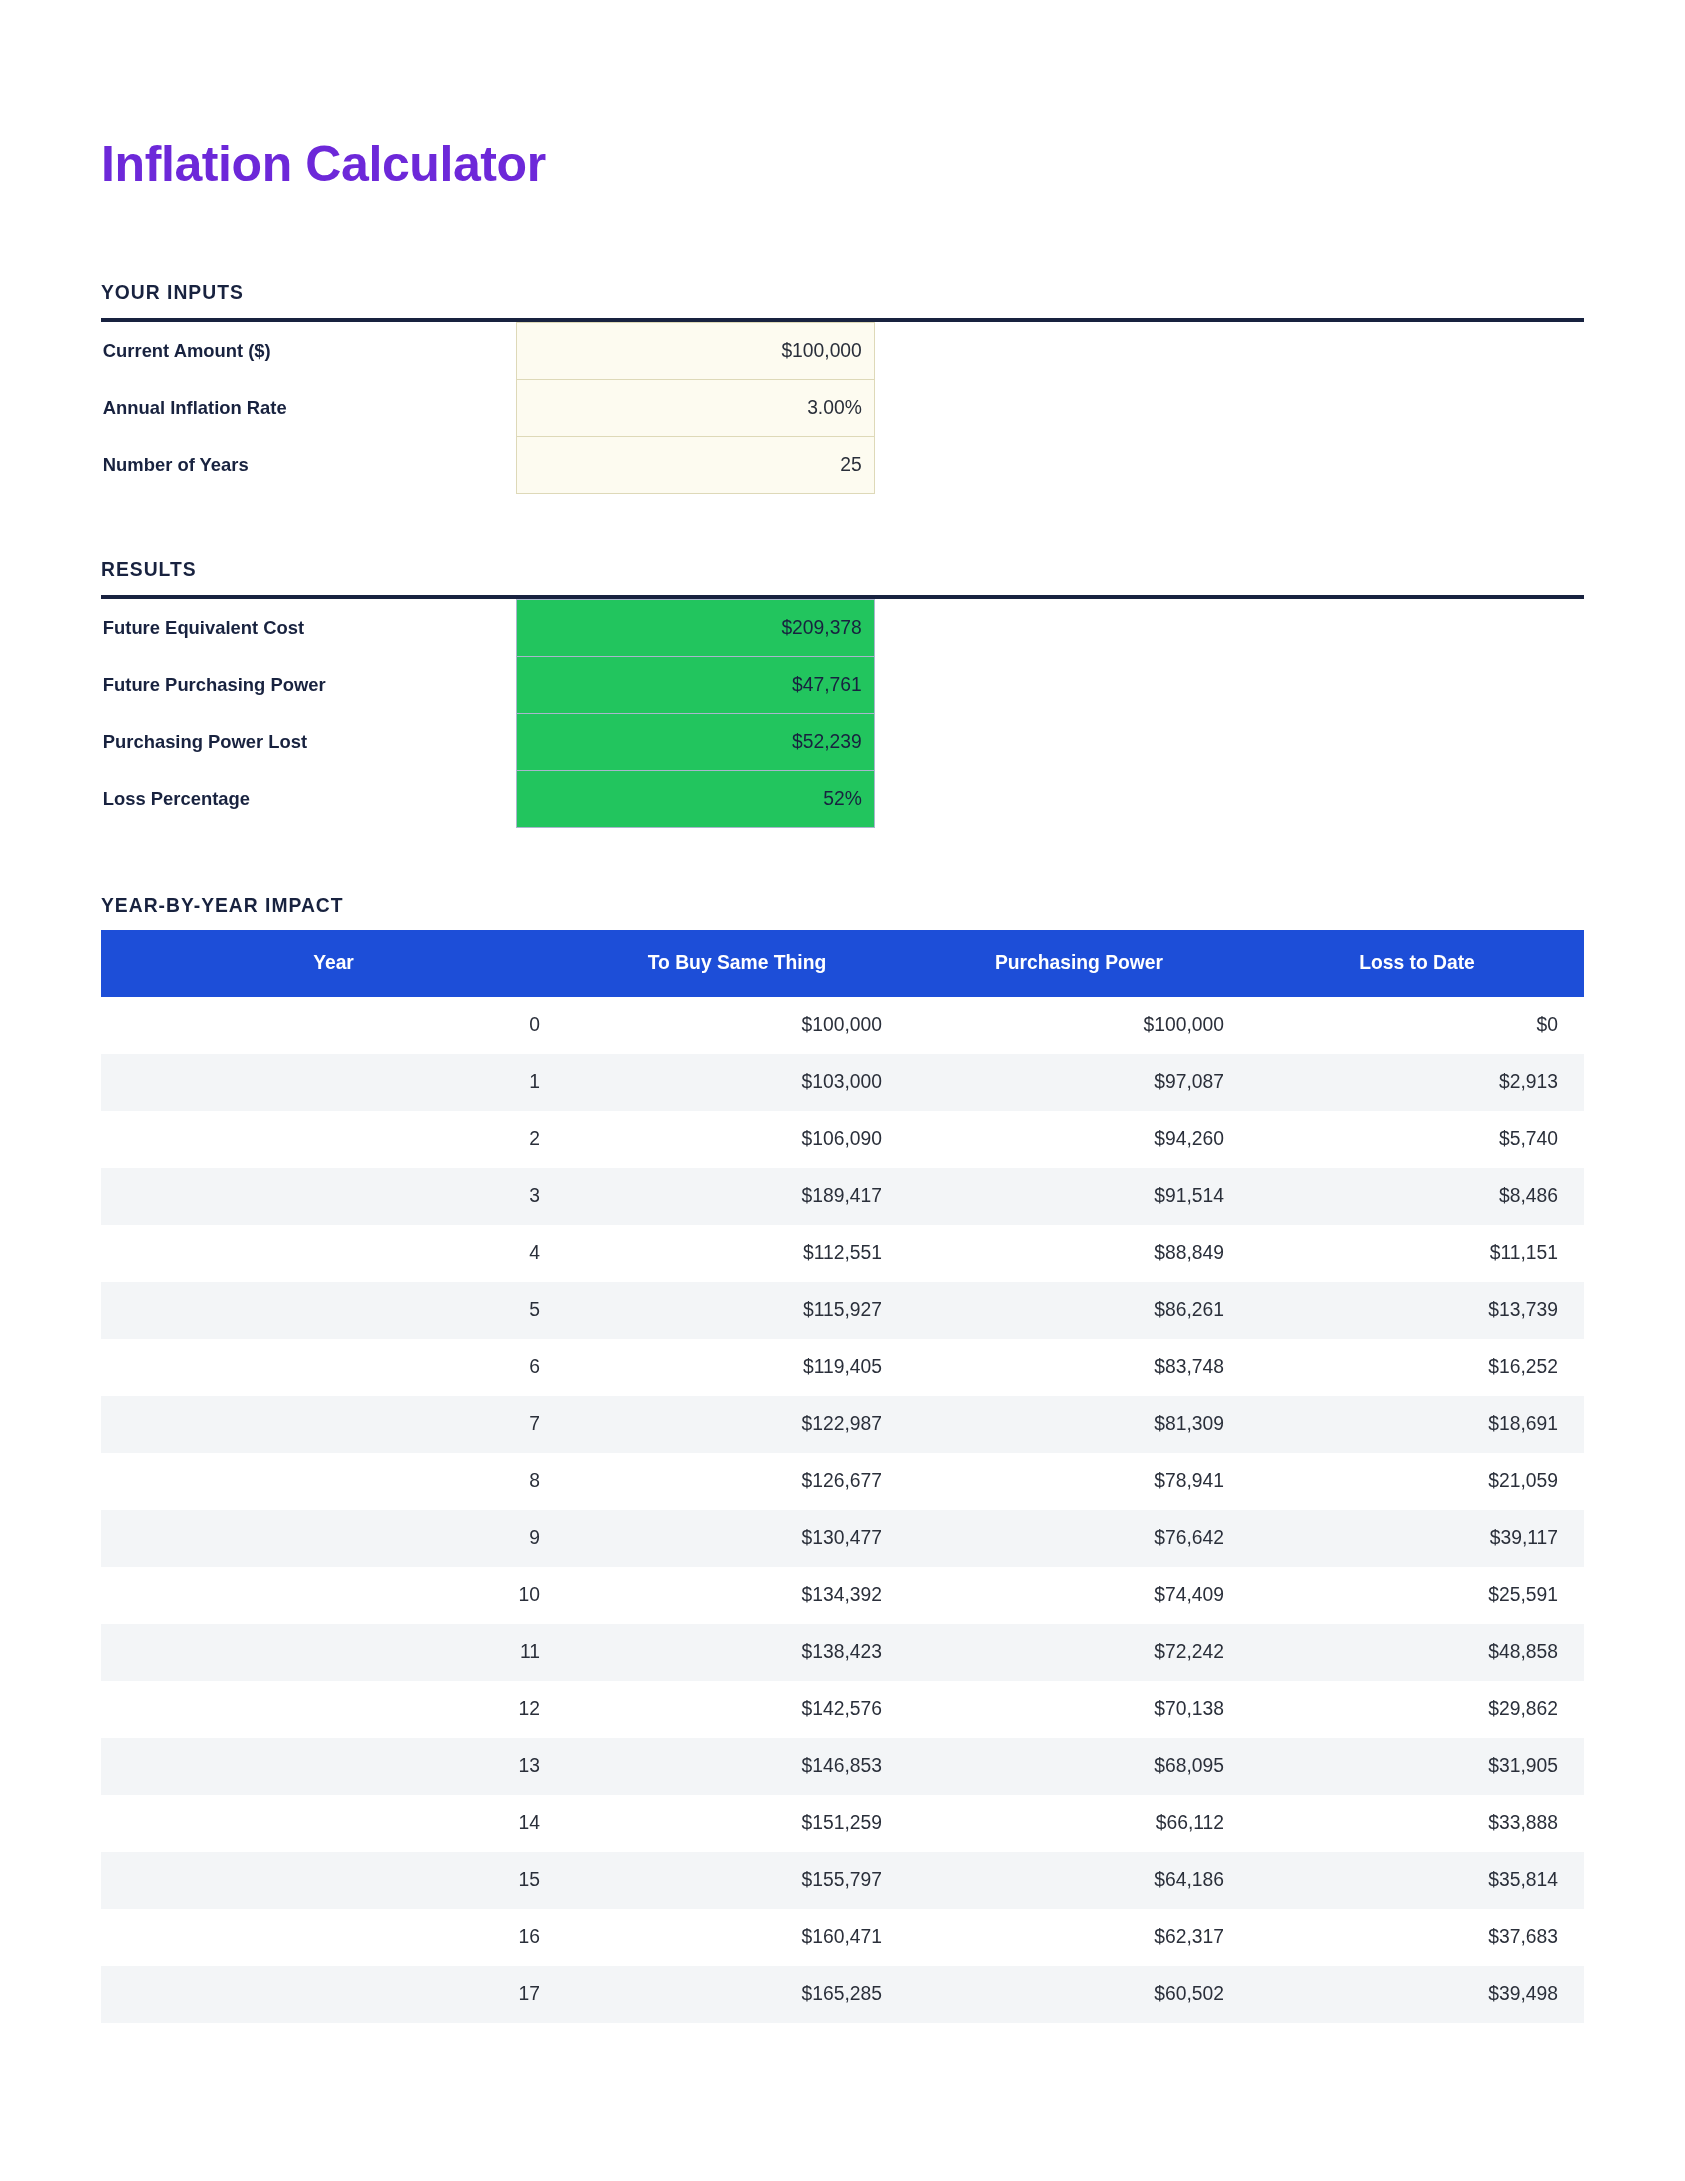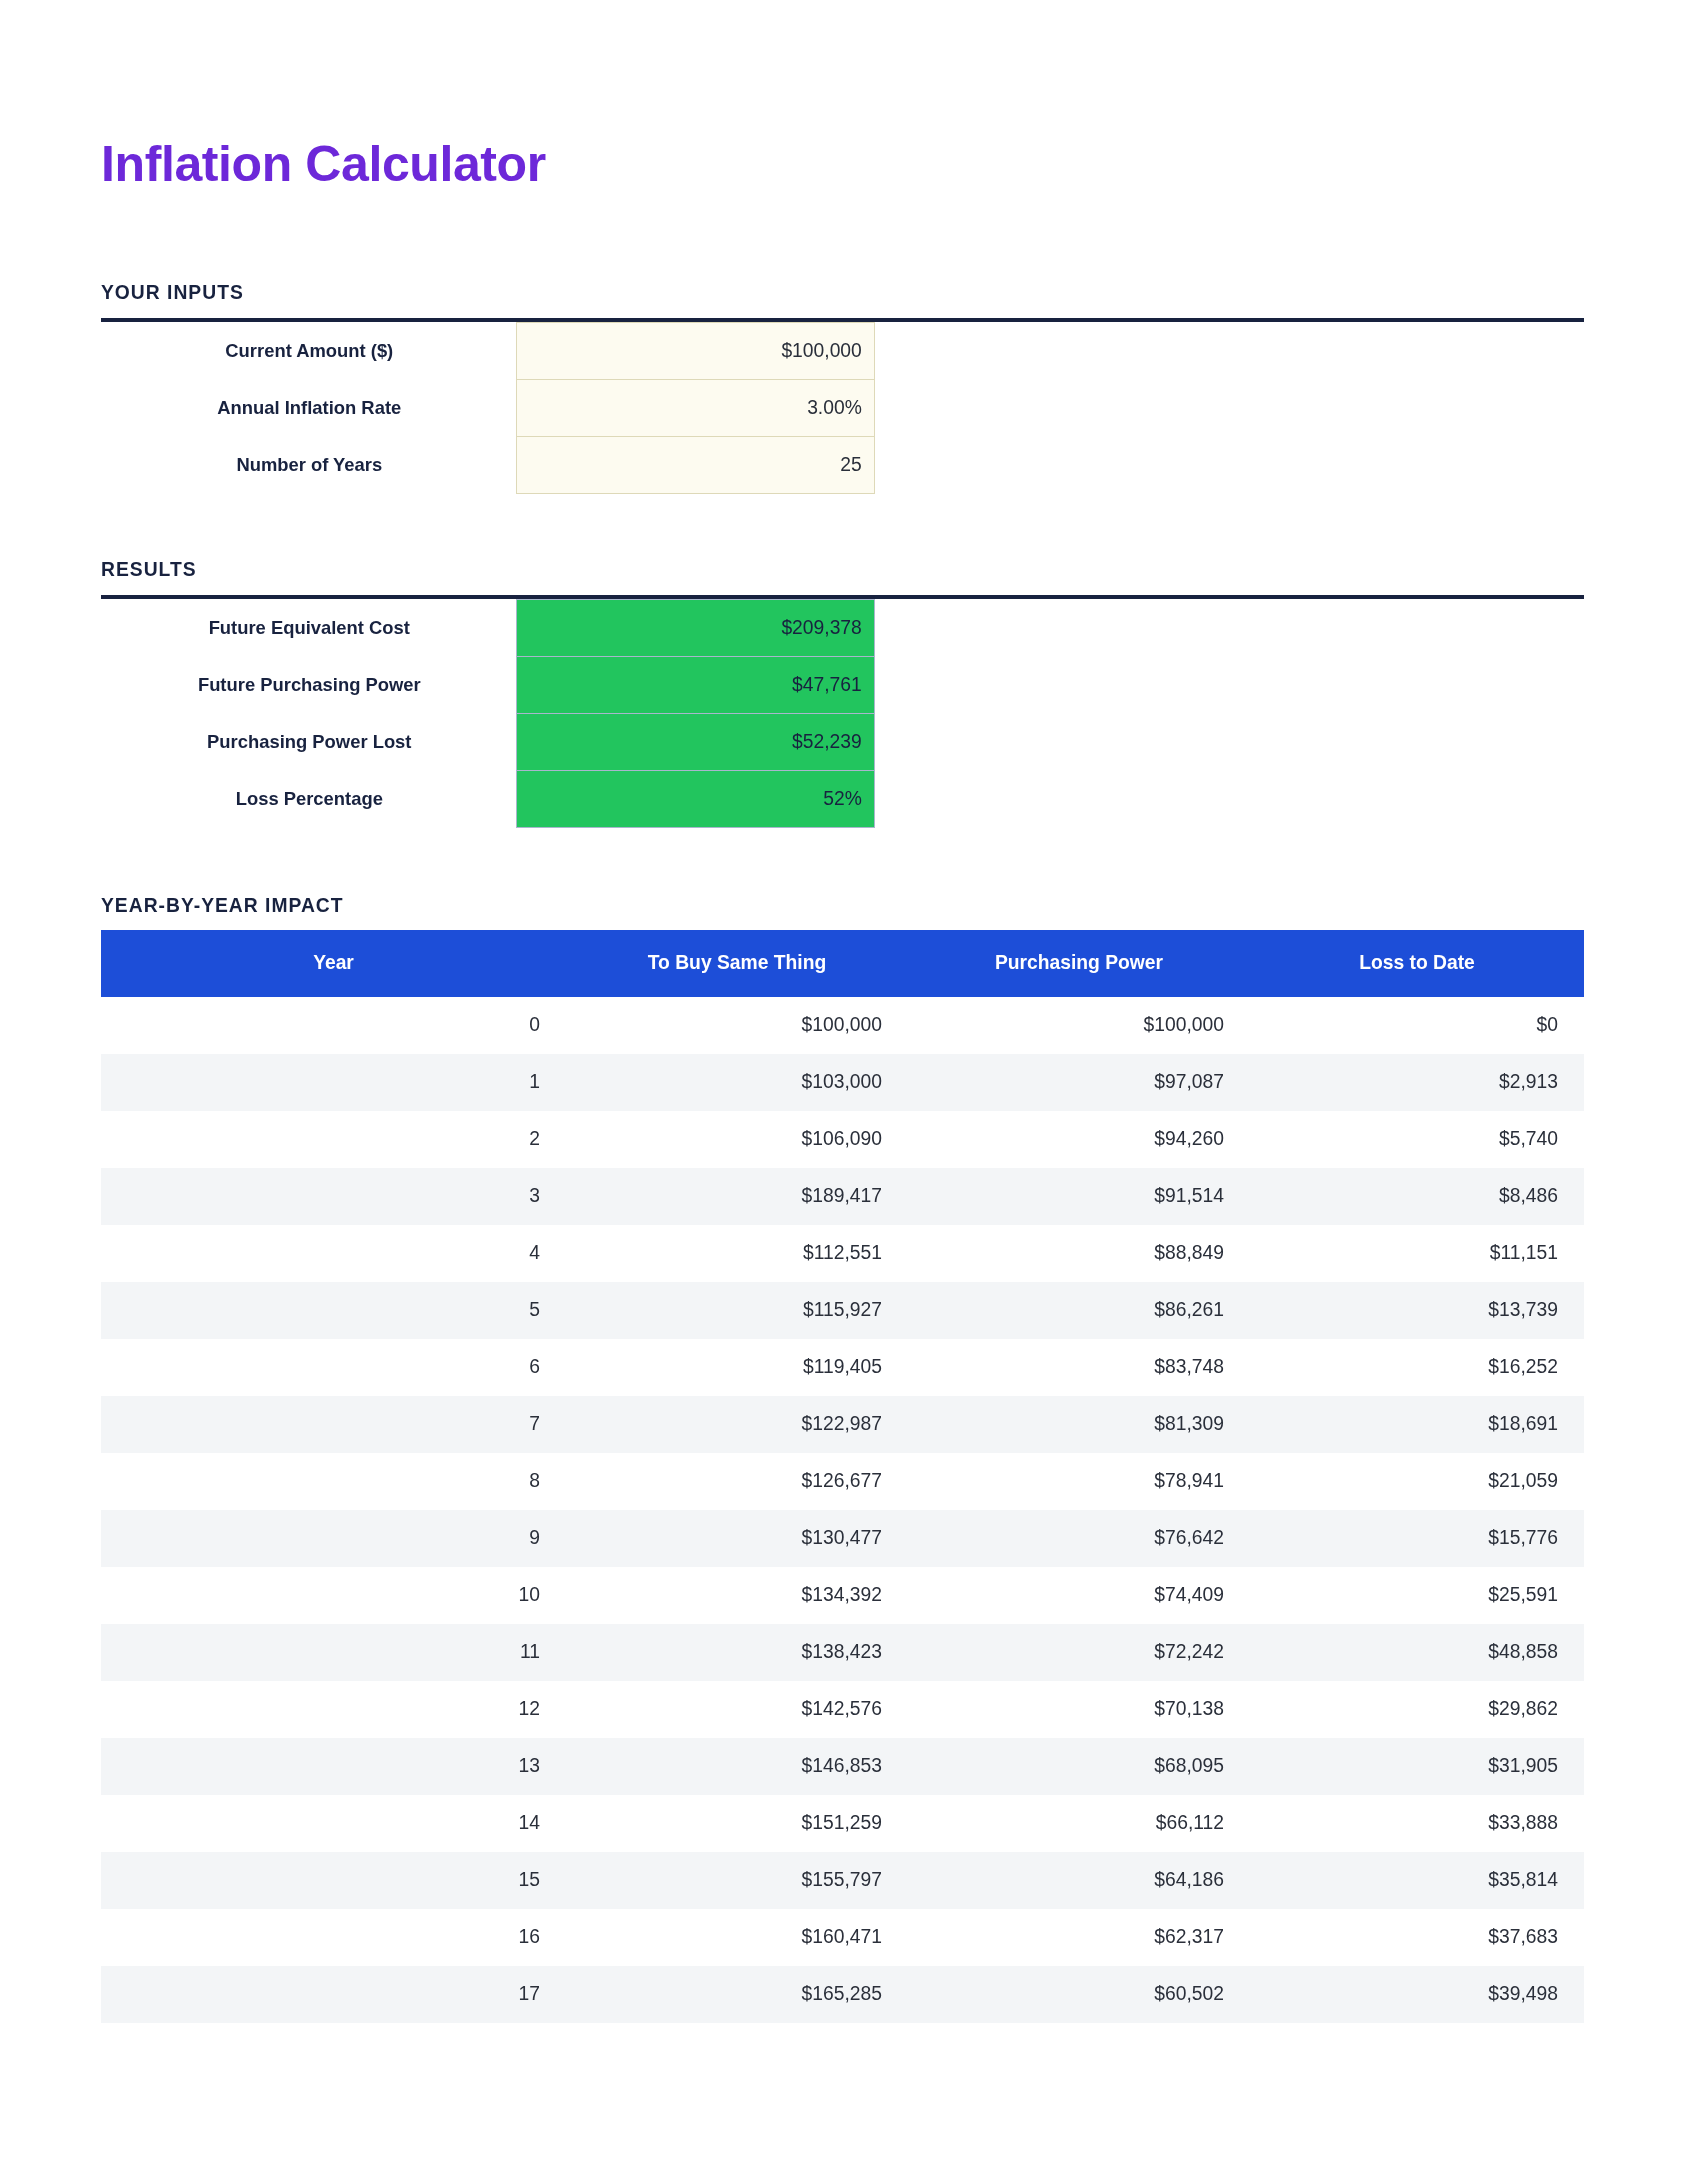--- a/index.html
+++ b/index.html
@@ -65,21 +65,20 @@
   }
   .kv td { padding: 0; }
   .kv .kv-label {
     width: 413px;
     font-size: 18.4px;
     font-weight: bold;
     color: #18223f;
     height: 56px;
     vertical-align: middle;
     padding-left: 1.8px;
-    text-align: center;
   }
   .kv .kv-value {
     width: 345px;
     text-align: right;
     vertical-align: middle;
     height: 56px;
     padding-right: 12.3px;
     font-size: 19.3px;
   }
   .kv .kv-spacer { width: 723px; }
@@ -254,21 +253,21 @@
         <tr>
           <td>8</td>
           <td>$126,677</td>
           <td>$78,941</td>
           <td>$21,059</td>
         </tr>
         <tr>
           <td>9</td>
           <td>$130,477</td>
           <td>$76,642</td>
-          <td>$15,776</td>
+          <td>$39,117</td>
         </tr>
         <tr>
           <td>10</td>
           <td>$134,392</td>
           <td>$74,409</td>
           <td>$25,591</td>
         </tr>
         <tr>
           <td>11</td>
           <td>$138,423</td>

